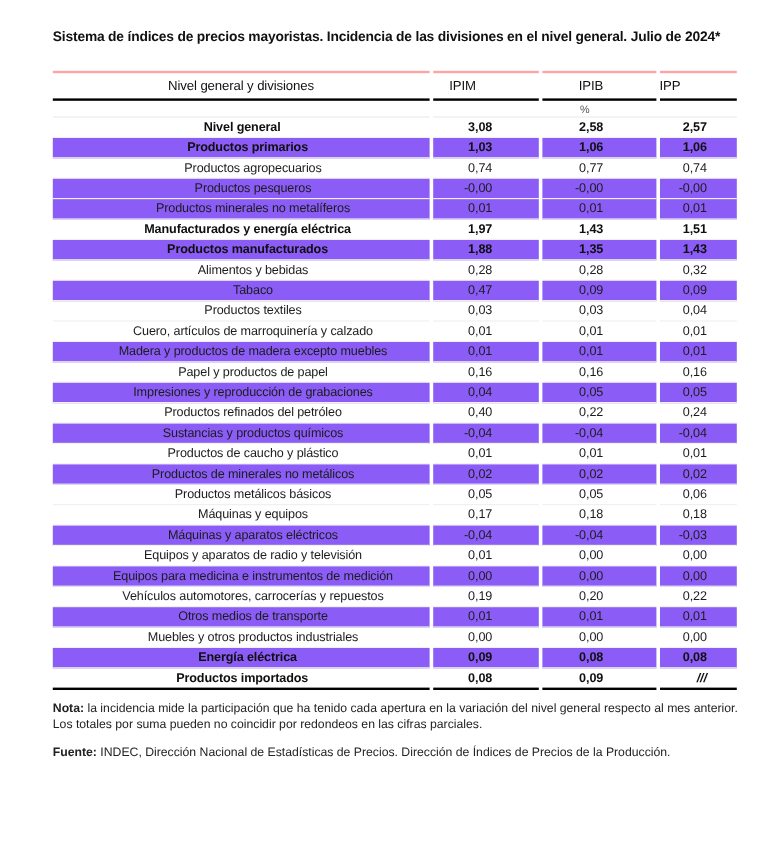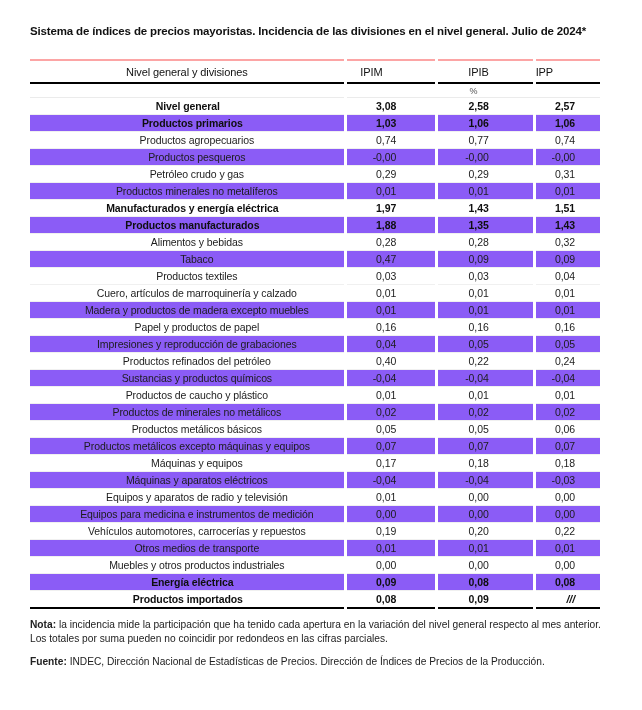--- a/index.html
+++ b/index.html
@@ -2,21 +2,21 @@
 <html lang="es"><head>
 <meta charset="utf-8">
 <style>
   html, body { margin: 0; padding: 0; background: #ffffff; }
   .page {
     position: relative;
     width: 642px;
     height: 710px;
     box-sizing: border-box;
     background: #ffffff;
-    padding: 24px 33px 0 30px;
+    padding: 24px 33px 0 44px;
     font-family: "Liberation Sans", "DejaVu Sans", sans-serif;
     color: #1a1a1a;
     overflow: hidden;
   }
   .title {
     font-weight: bold;
     font-size: 11.5px;
     letter-spacing: -0.15px;
     color: #111111;
     margin: 0 0 21px 0;
@@ -134,26 +134,20 @@
           <td class="c-ipim">0,74</td>
           <td class="c-ipib">0,77</td>
           <td class="c-ipp">0,74</td>
         </tr>
         <tr class="shade">
           <td class="c-label ind2">Productos pesqueros</td>
           <td class="c-ipim">-0,00</td>
           <td class="c-ipib">-0,00</td>
           <td class="c-ipp">-0,00</td>
         </tr>
-        <tr>
-          <td class="c-label ind2">Petróleo crudo y gas</td>
-          <td class="c-ipim">0,29</td>
-          <td class="c-ipib">0,29</td>
-          <td class="c-ipp">0,31</td>
-        </tr>
         <tr class="shade">
           <td class="c-label ind2">Productos minerales no metalíferos</td>
           <td class="c-ipim">0,01</td>
           <td class="c-ipib">0,01</td>
           <td class="c-ipp">0,01</td>
         </tr>
         <tr class="bold">
           <td class="c-label ind1">Manufacturados y energía eléctrica</td>
           <td class="c-ipim">1,97</td>
           <td class="c-ipib">1,43</td>
@@ -230,26 +224,20 @@
           <td class="c-ipim">0,02</td>
           <td class="c-ipib">0,02</td>
           <td class="c-ipp">0,02</td>
         </tr>
         <tr>
           <td class="c-label ind2">Productos metálicos básicos</td>
           <td class="c-ipim">0,05</td>
           <td class="c-ipib">0,05</td>
           <td class="c-ipp">0,06</td>
         </tr>
-        <tr class="shade">
-          <td class="c-label ind2">Productos metálicos excepto máquinas y equipos</td>
-          <td class="c-ipim">0,07</td>
-          <td class="c-ipib">0,07</td>
-          <td class="c-ipp">0,07</td>
-        </tr>
         <tr>
           <td class="c-label ind2">Máquinas y equipos</td>
           <td class="c-ipim">0,17</td>
           <td class="c-ipib">0,18</td>
           <td class="c-ipp">0,18</td>
         </tr>
         <tr class="shade">
           <td class="c-label ind2">Máquinas y aparatos eléctricos</td>
           <td class="c-ipim">-0,04</td>
           <td class="c-ipib">-0,04</td>

